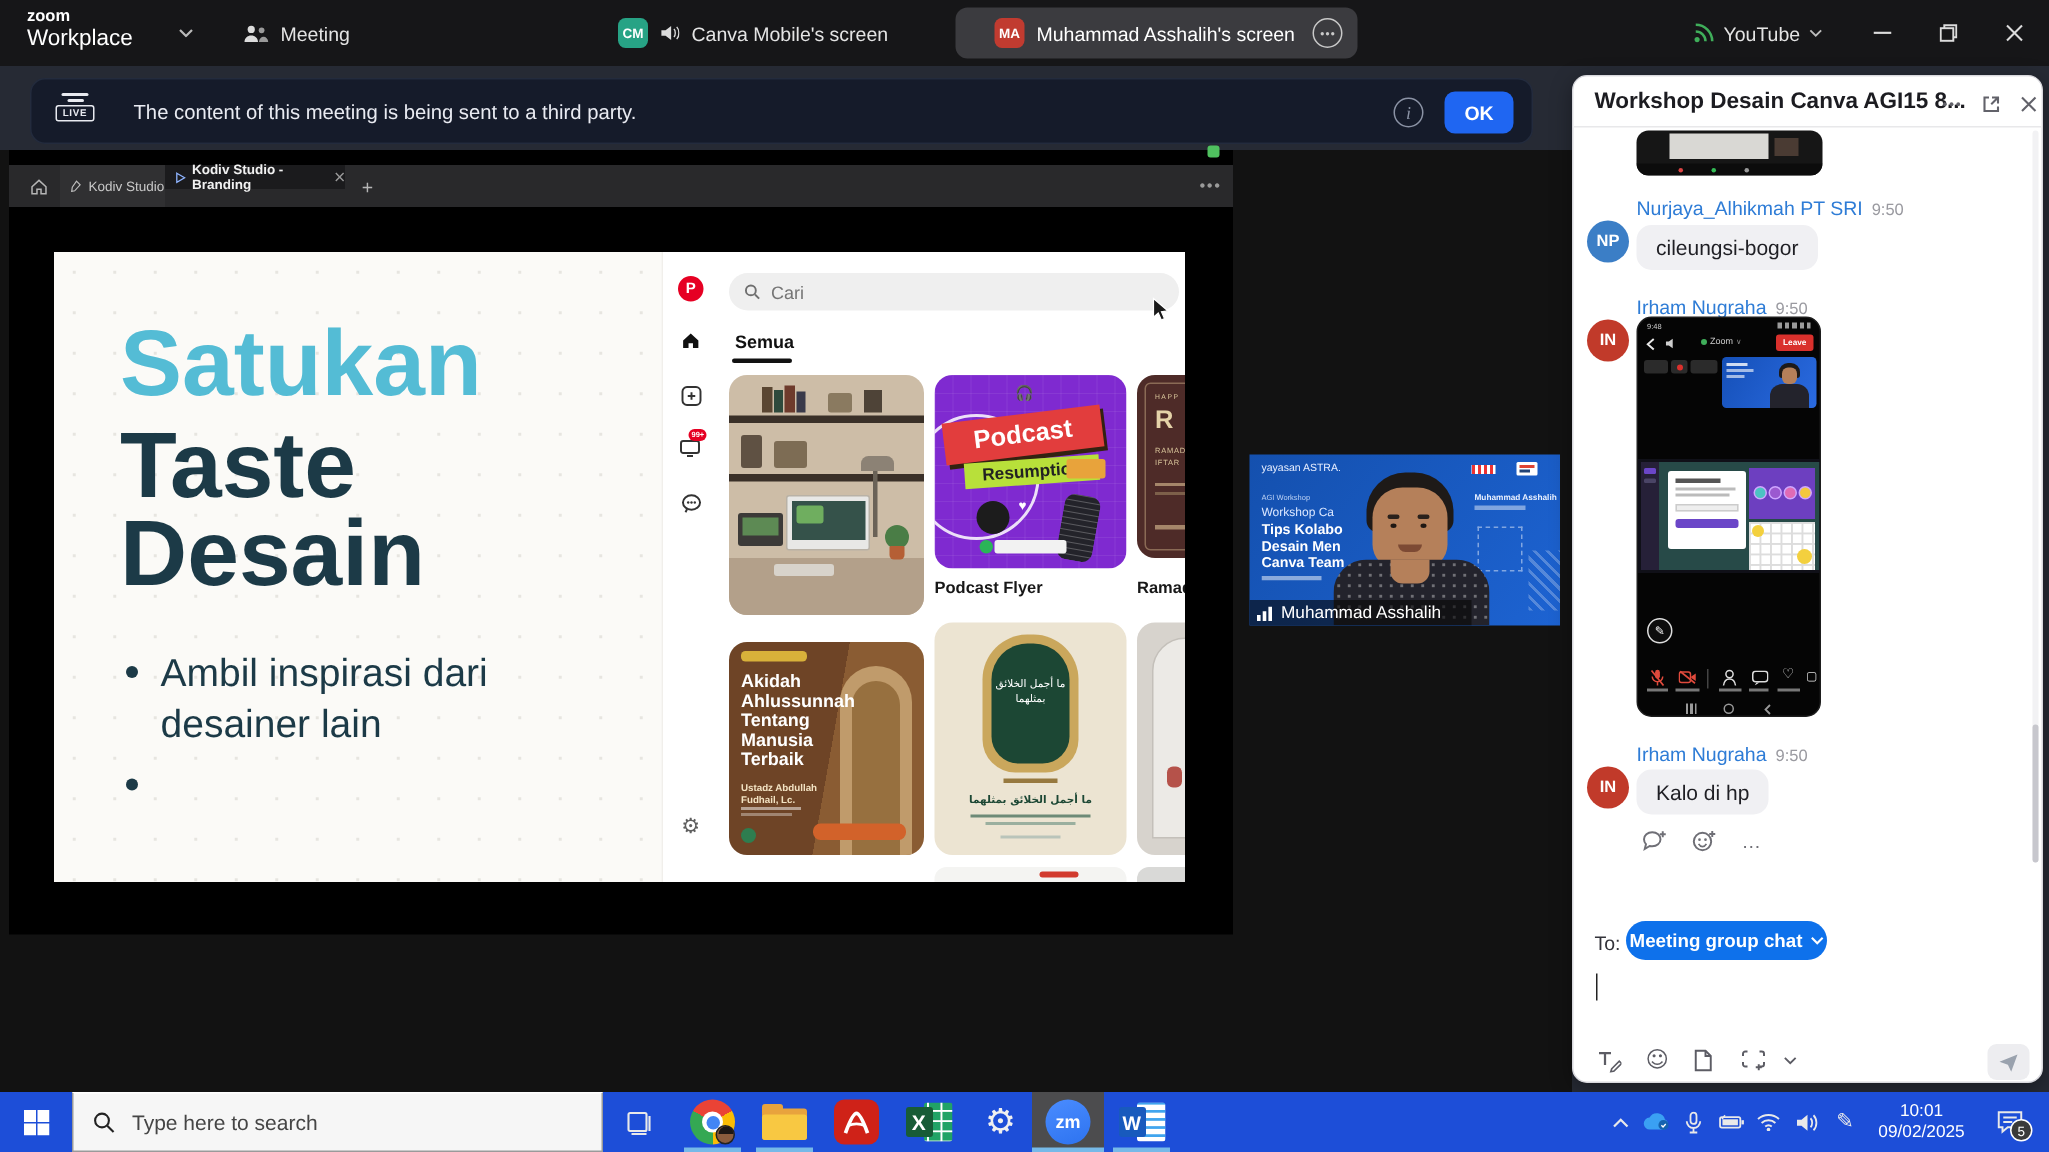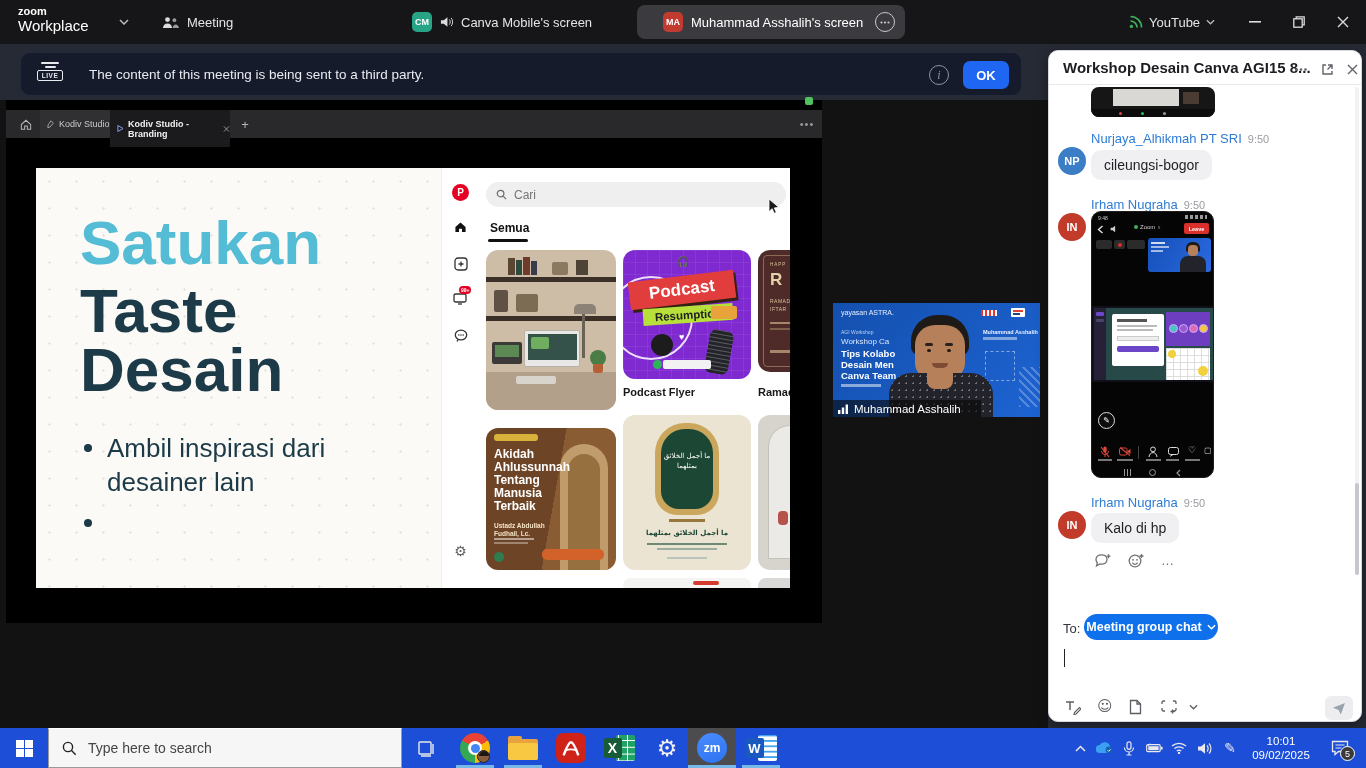--- a/index.html
+++ b/index.html
@@ -137,21 +137,21 @@
           <svg width="12" height="11" viewBox="0 0 14 13">
               <path d="M1.5 6.5L7 1.5l5.5 5V12H8.6V8.4H5.4V12H1.5z" stroke="currentColor" fill="none" stroke-width="1.2"></path>
             </svg>
         </div>
         <div class="ab fx" style="left:34px;top:0;width:70px;height:28px;background:#303032;gap:4px;padding-left:7px;">
           <svg width="8" height="8" viewBox="0 0 10 10">
               <path d="M5 1l3 3-4.5 5L1 9.5 1.5 6z" stroke="#bcbcbc" fill="none"></path>
             </svg>
           <span style="font-size:9px;color:#c9c9c9;">Kodiv Studio</span>
         </div>
-        <div class="ab fx" style="left:104px;top:0;width:120px;height:37px;background:#1b1b1d;gap:4px;padding-left:7px;">
+        <div class="ab fx" style="left:104px;top:0;width:120px;height:16px;background:#1b1b1d;gap:4px;padding-left:7px;">
           <svg width="8" height="9" viewBox="0 0 8 9">
               <path d="M1 1l6 3.5L1 8z" stroke="#8fb4ff" fill="none"></path>
             </svg>
           <span style="font-size:9px;font-weight:bold;color:#f1f1f1;">Kodiv Studio - Branding</span>
           <svg width="8" height="8" viewBox="0 0 8 8" style="margin-left:2px;">
               <path d="M1 1l6 6M7 1L1 7" stroke="#9a9a9a" stroke-width="1.1"></path>
             </svg>
         </div>
         <div class="ab ctr" style="left:228px;top:0;width:22px;height:28px;color:#b5b5b5;font-size:13px;">+</div>
         <div class="ab ctr" style="left:790px;top:0;width:22px;height:28px;color:#9a9a9a;letter-spacing:1px;font-size:11px;">•••</div>

